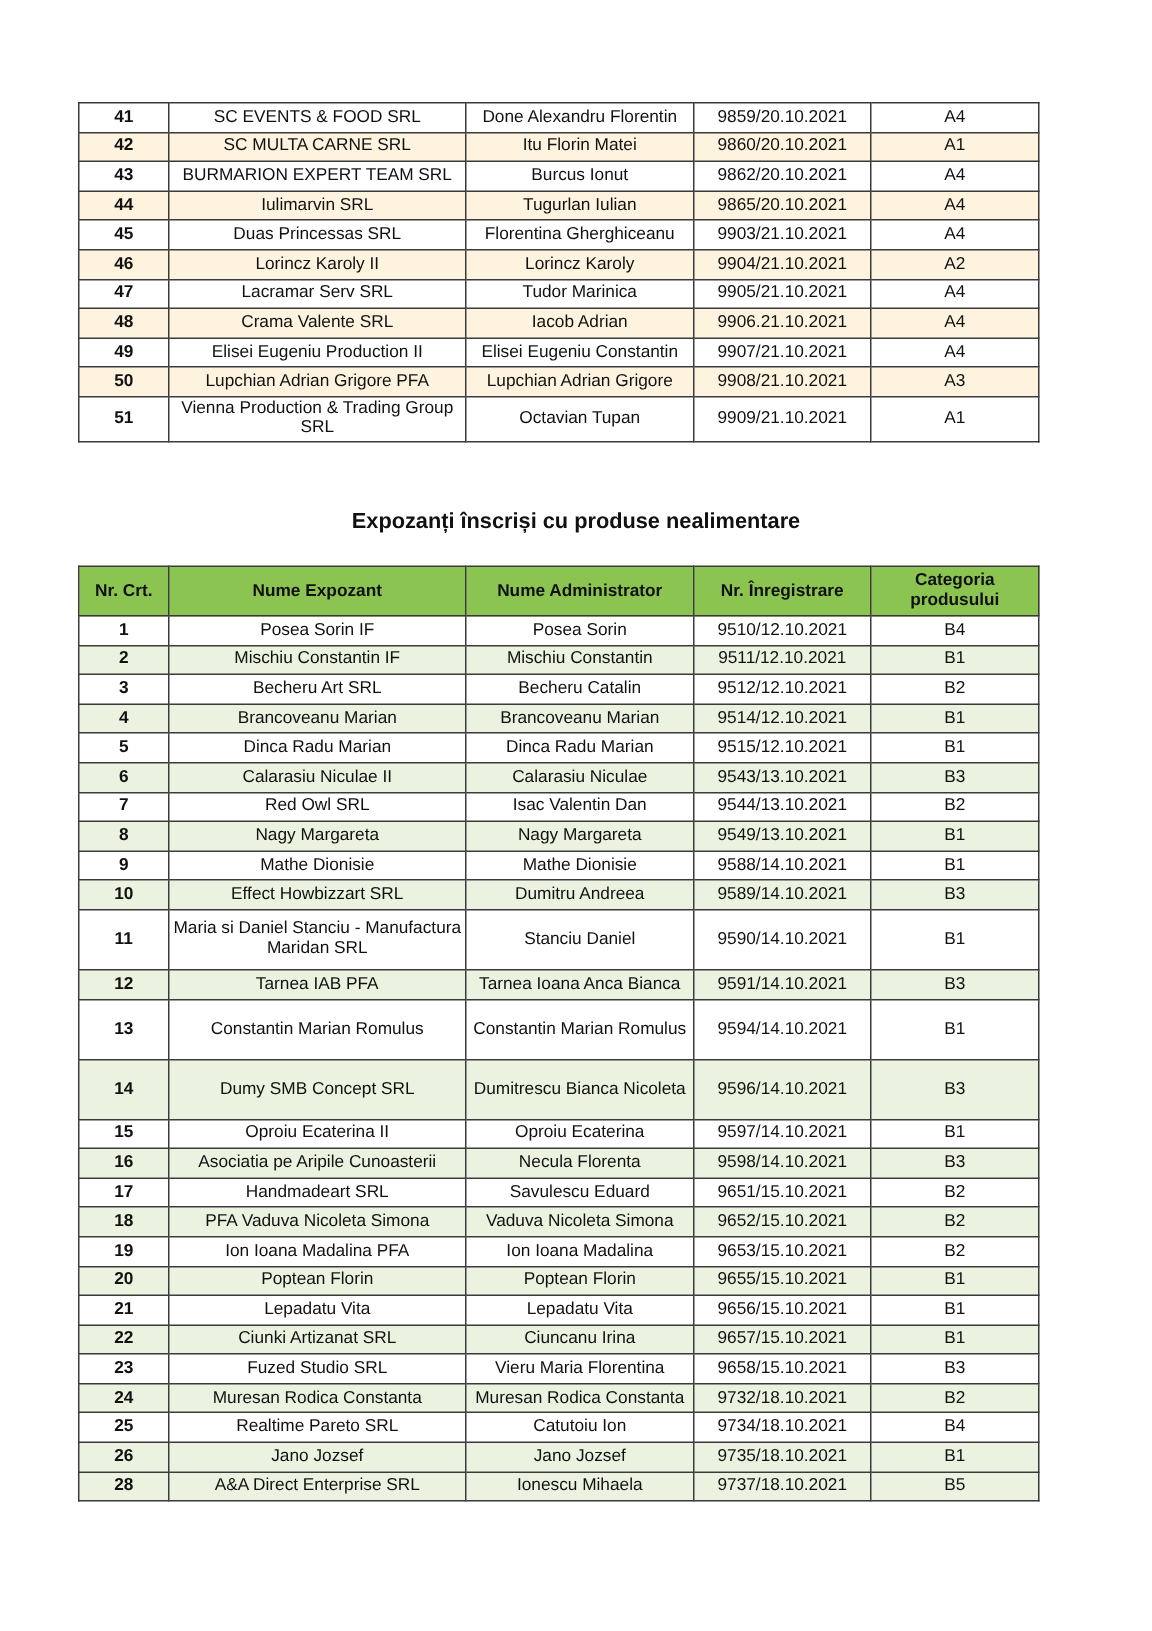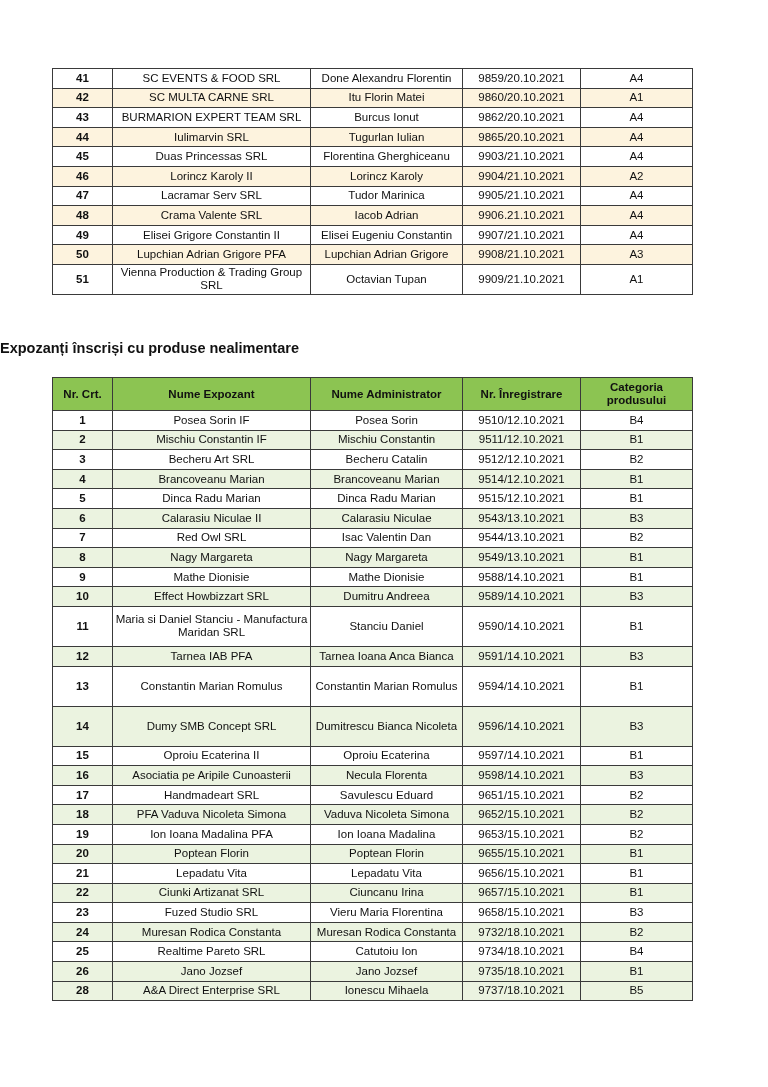--- a/index.html
+++ b/index.html
@@ -8,21 +8,21 @@
   table { border-collapse: collapse; position: absolute; left: 52px; width: 640px; table-layout: fixed; }
   td, th { border: 1px solid #3a3a3a; text-align: center; vertical-align: middle;
            font-size: 11.5px; line-height: 13px; padding: 0 2px; }
   td.num { font-weight: bold; }
   col.c1 { width: 60px; } col.c2 { width: 198px; } col.c3 { width: 152px; }
   col.c4 { width: 118px; } col.c5 { width: 112px; }
   #t1 { top: 68px; }
   #t1 tr { height: 19.6px; }
   #t1 tr.tall { height: 30px; }
   #t1 tr.alt td { background: #fdf3de; margin-left: 16px; }
-  #section-title { position: absolute; top: 340px; left: 0; width: 768px; text-align: left;
+  #section-title { position: absolute; top: 340px; left: 0; width: 768px; text-align: center;
                    font-weight: bold; font-size: 14.5px; }
   #t2 { top: 377px; padding-left: 41px; }
   #t2 th { background: #8cc452; font-weight: bold; font-size: 11.5px; height: 32px; }
   #t2 tr { height: 19.6px; }
   #t2 tr.tall { height: 40px; }
   #t2 tr.alt td { background: #ebf3e0; }
 </style>
 </head>
 <body>
 
@@ -86,21 +86,21 @@
       </tr>
     <tr class="alt">
         <td class="num">48</td>
         <td>Crama Valente SRL</td>
         <td>Iacob Adrian</td>
         <td>9906.21.10.2021</td>
         <td>A4</td>
       </tr>
     <tr>
         <td class="num">49</td>
-        <td>Elisei Grigore Constantin II</td>
+        <td>Elisei Eugeniu Production II</td>
         <td>Elisei Eugeniu Constantin</td>
         <td>9907/21.10.2021</td>
         <td>A4</td>
       </tr>
     <tr class="alt">
         <td class="num">50</td>
         <td>Lupchian Adrian Grigore PFA</td>
         <td>Lupchian Adrian Grigore</td>
         <td>9908/21.10.2021</td>
         <td>A3</td>

